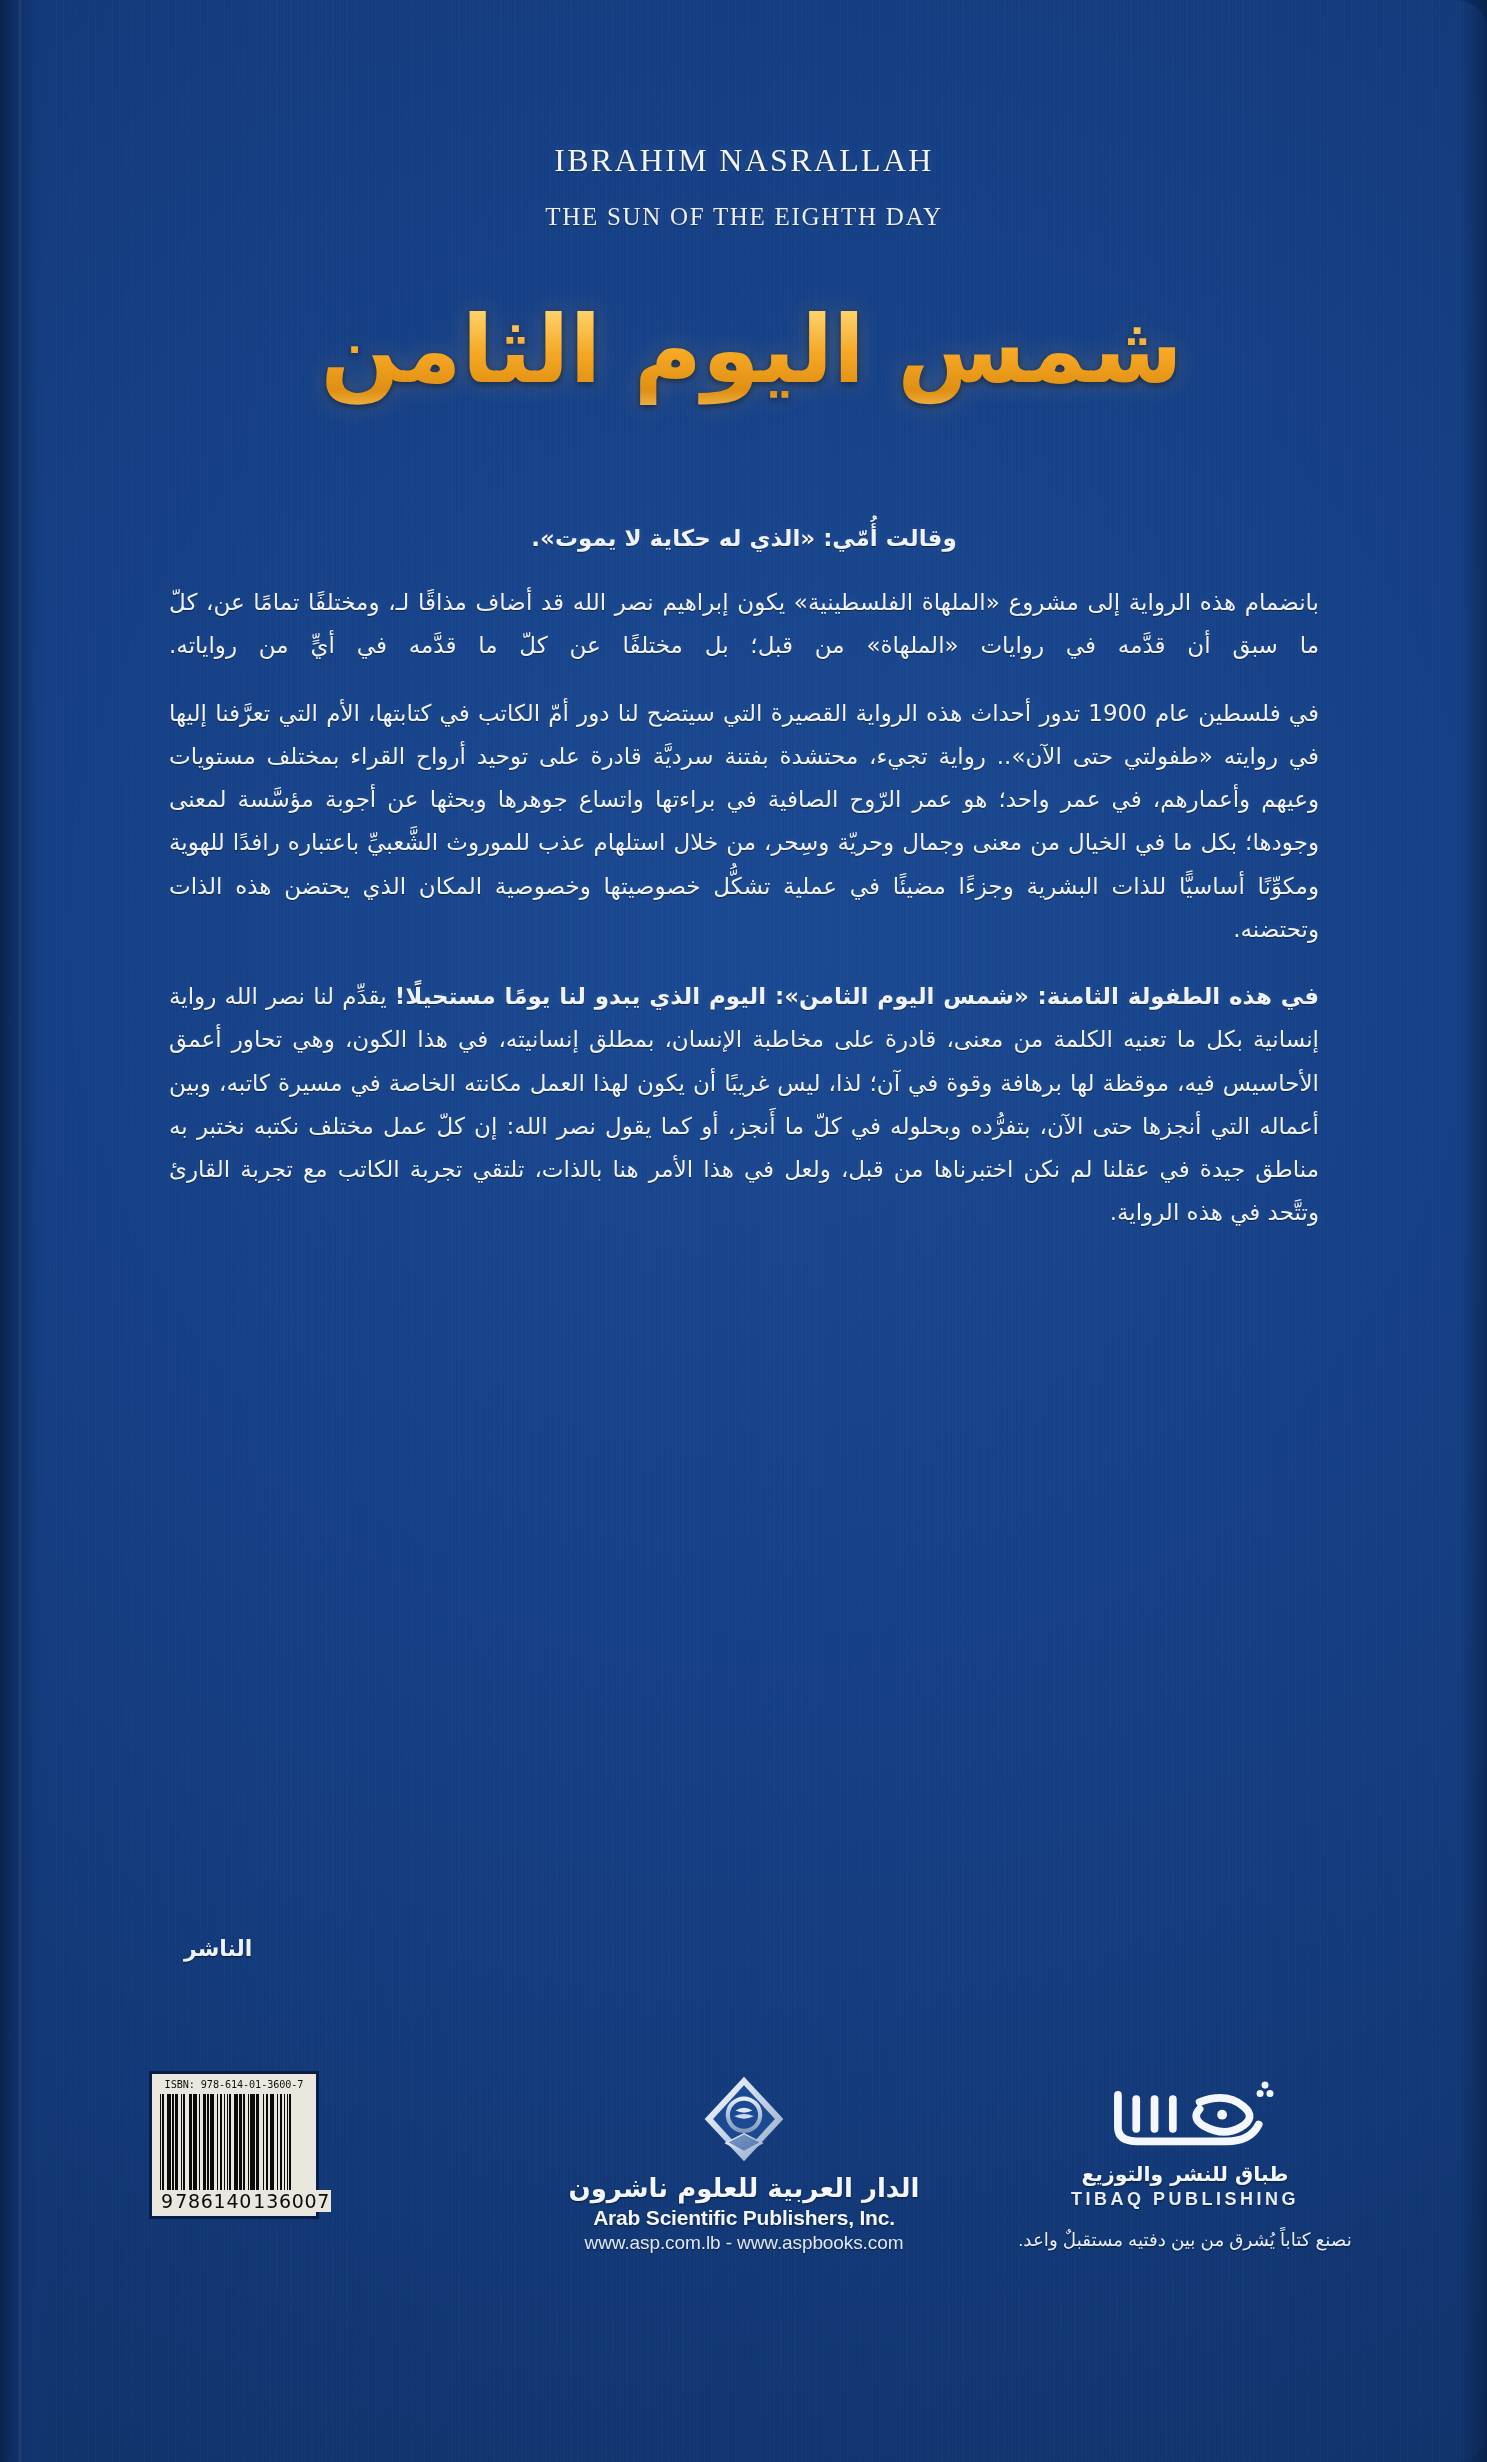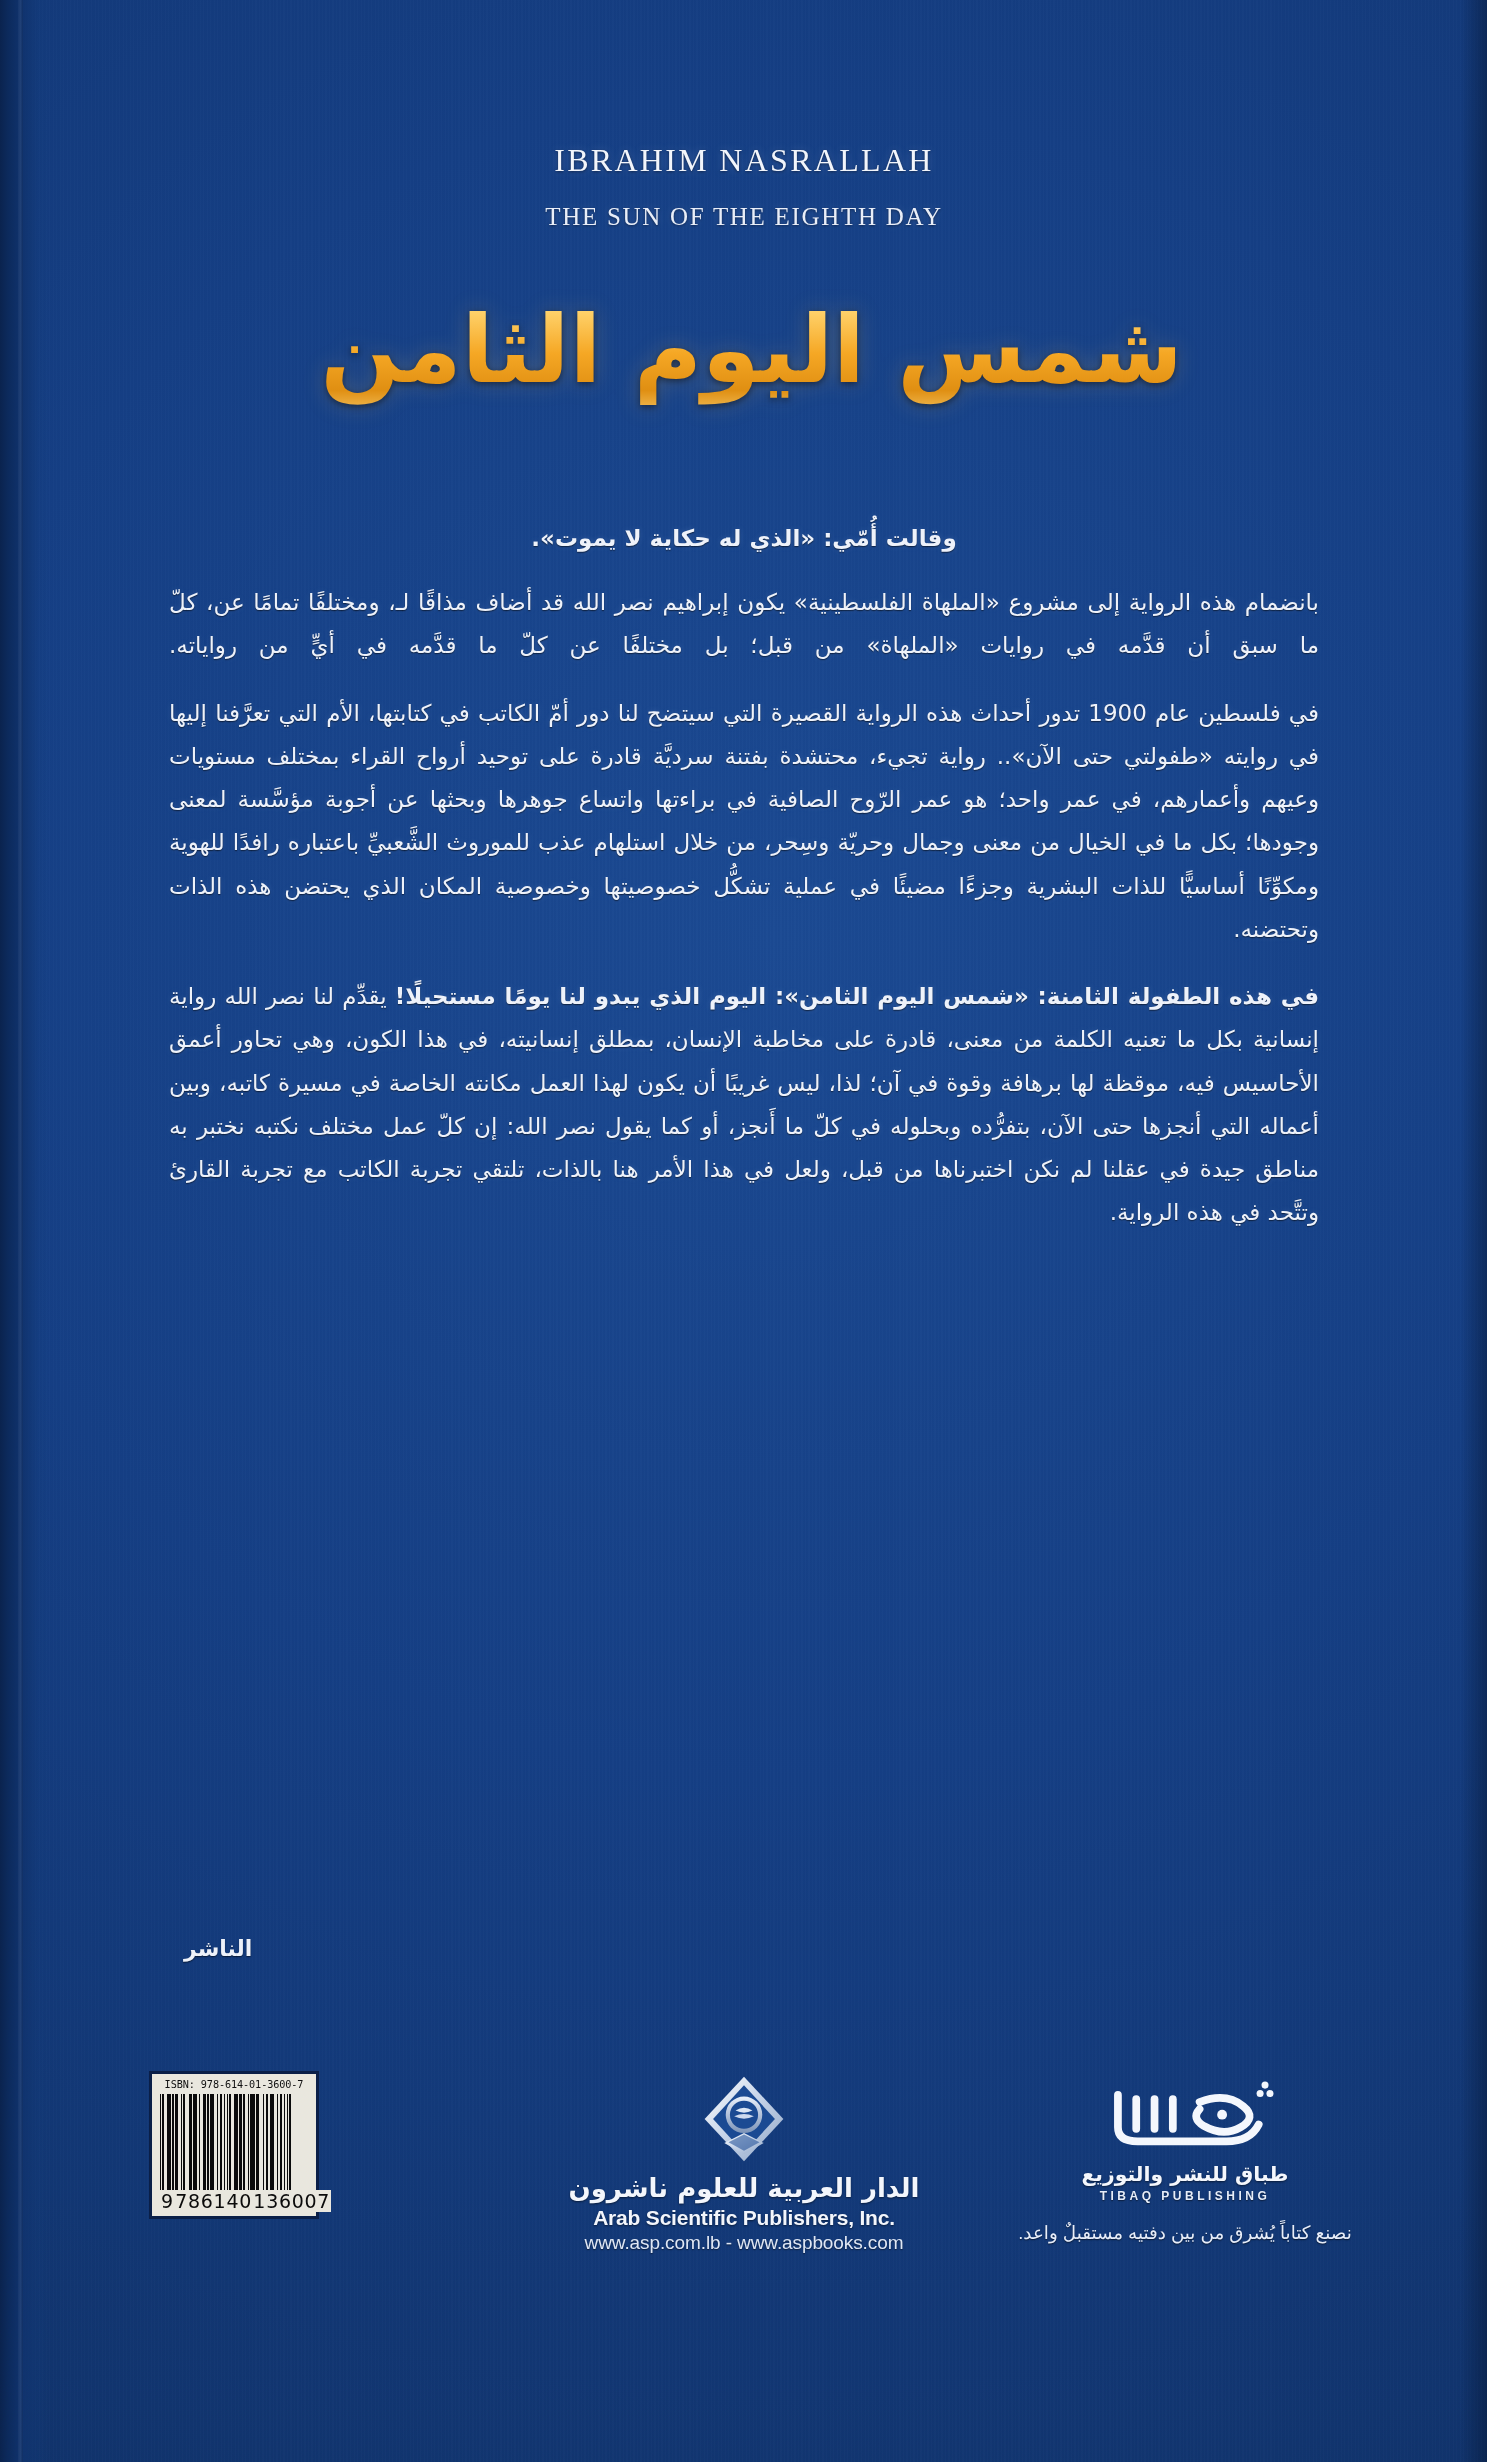--- a/index.html
+++ b/index.html
@@ -16,20 +16,21 @@
     position: relative;
     overflow: hidden;
   }
 
   
   .cover {
     position: absolute;
     inset: 0;
     background:
       radial-gradient(ellipse 150% 90% at 52% 38%, #1b4a93 0%, #153f85 38%, #11356f 72%, #0e2c5e 100%);
+    border-radius: 32px;
   }
 
   
   .cover::after {
     content: "";
     position: absolute;
     inset: 0;
     background:
       repeating-linear-gradient(90deg,
         rgba(255,255,255,0.012) 0px,
@@ -291,21 +292,21 @@
     direction: rtl;
     font-family: "DejaVu Sans", "Liberation Sans", sans-serif;
     font-size: 20.4px;
     font-weight: 700;
     color: #f4f7fd;
     letter-spacing: -0.3px;
     text-shadow: 0 0.7px 2.1px rgba(0,0,0,0.5);
   }
   .tibaq-english {
     font-family: "Liberation Sans", "DejaVu Sans", sans-serif;
-    font-size: 12px;
+    font-size: 18px;
     font-weight: 700;
     letter-spacing: 3.5px;
     color: #e6edf9;
     margin-top: 3.5px;
     text-shadow: 0 0.7px 1.4px rgba(0,0,0,0.5);
   }
   .tibaq-tagline {
     direction: rtl;
     font-family: Liberation Sans, sans-serif;
     font-size: 18.3px;

